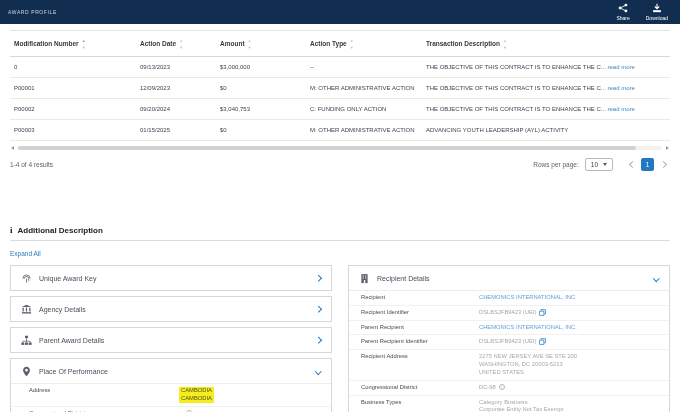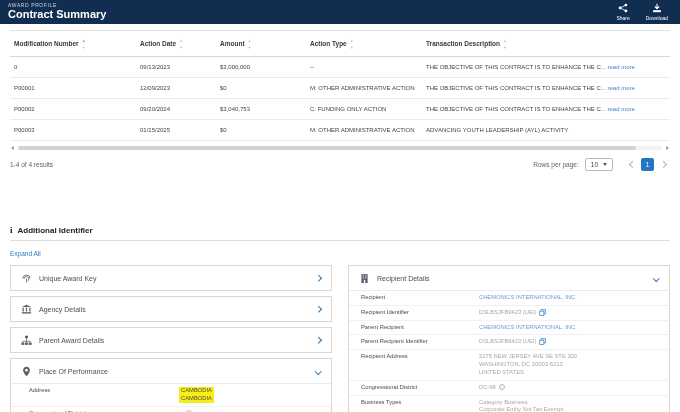--- a/index.html
+++ b/index.html
@@ -95,21 +95,20 @@
     border:0.8px solid #b7b7b7; border-radius:50%; color:#b7b7b7; font-size:4.2px; margin-left:3px;
     vertical-align:middle; }
   .copy-ic { margin-left:3px; vertical-align:middle; cursor:pointer; }
 </style>
 </head>
 <body>
 
 <header class="topbar">
   <div class="titles">
     <div class="eyebrow">AWARD PROFILE</div>
-    <div class="page-title">Contract Summary</div>
   </div>
   <div class="topbar-actions">
     <button class="topbar-btn">
       <span>
         <svg width="10" height="10" viewBox="0 0 12 12">
             <circle cx="9.5" cy="2.5" r="1.7" fill="#fff"></circle>
             <circle cx="2.5" cy="6" r="1.7" fill="#fff"></circle>
             <circle cx="9.5" cy="9.5" r="1.7" fill="#fff"></circle>
             <path d="M2.5 6 L9.5 2.5 M2.5 6 L9.5 9.5" stroke="#fff" stroke-width="1"></path>
           </svg>
@@ -239,21 +238,21 @@
         <button class="pg-current">1</button>
         <button class="pg-arrow pg-next"></button>
       </div>
     </div>
   </div>
 </section>
 
 <section class="additional">
   <div class="ai-heading">
     <span class="ai-info-glyph">i</span>
-    <span>Additional Identifier</span>
+    <span>Additional Description</span>
   </div>
   <a class="expand-all">Expand All</a>
 
   <div class="cols">
 
     <div class="col col-left">
 
       <div class="panel">
         <div class="panel-header">
           <span class="panel-icon">

